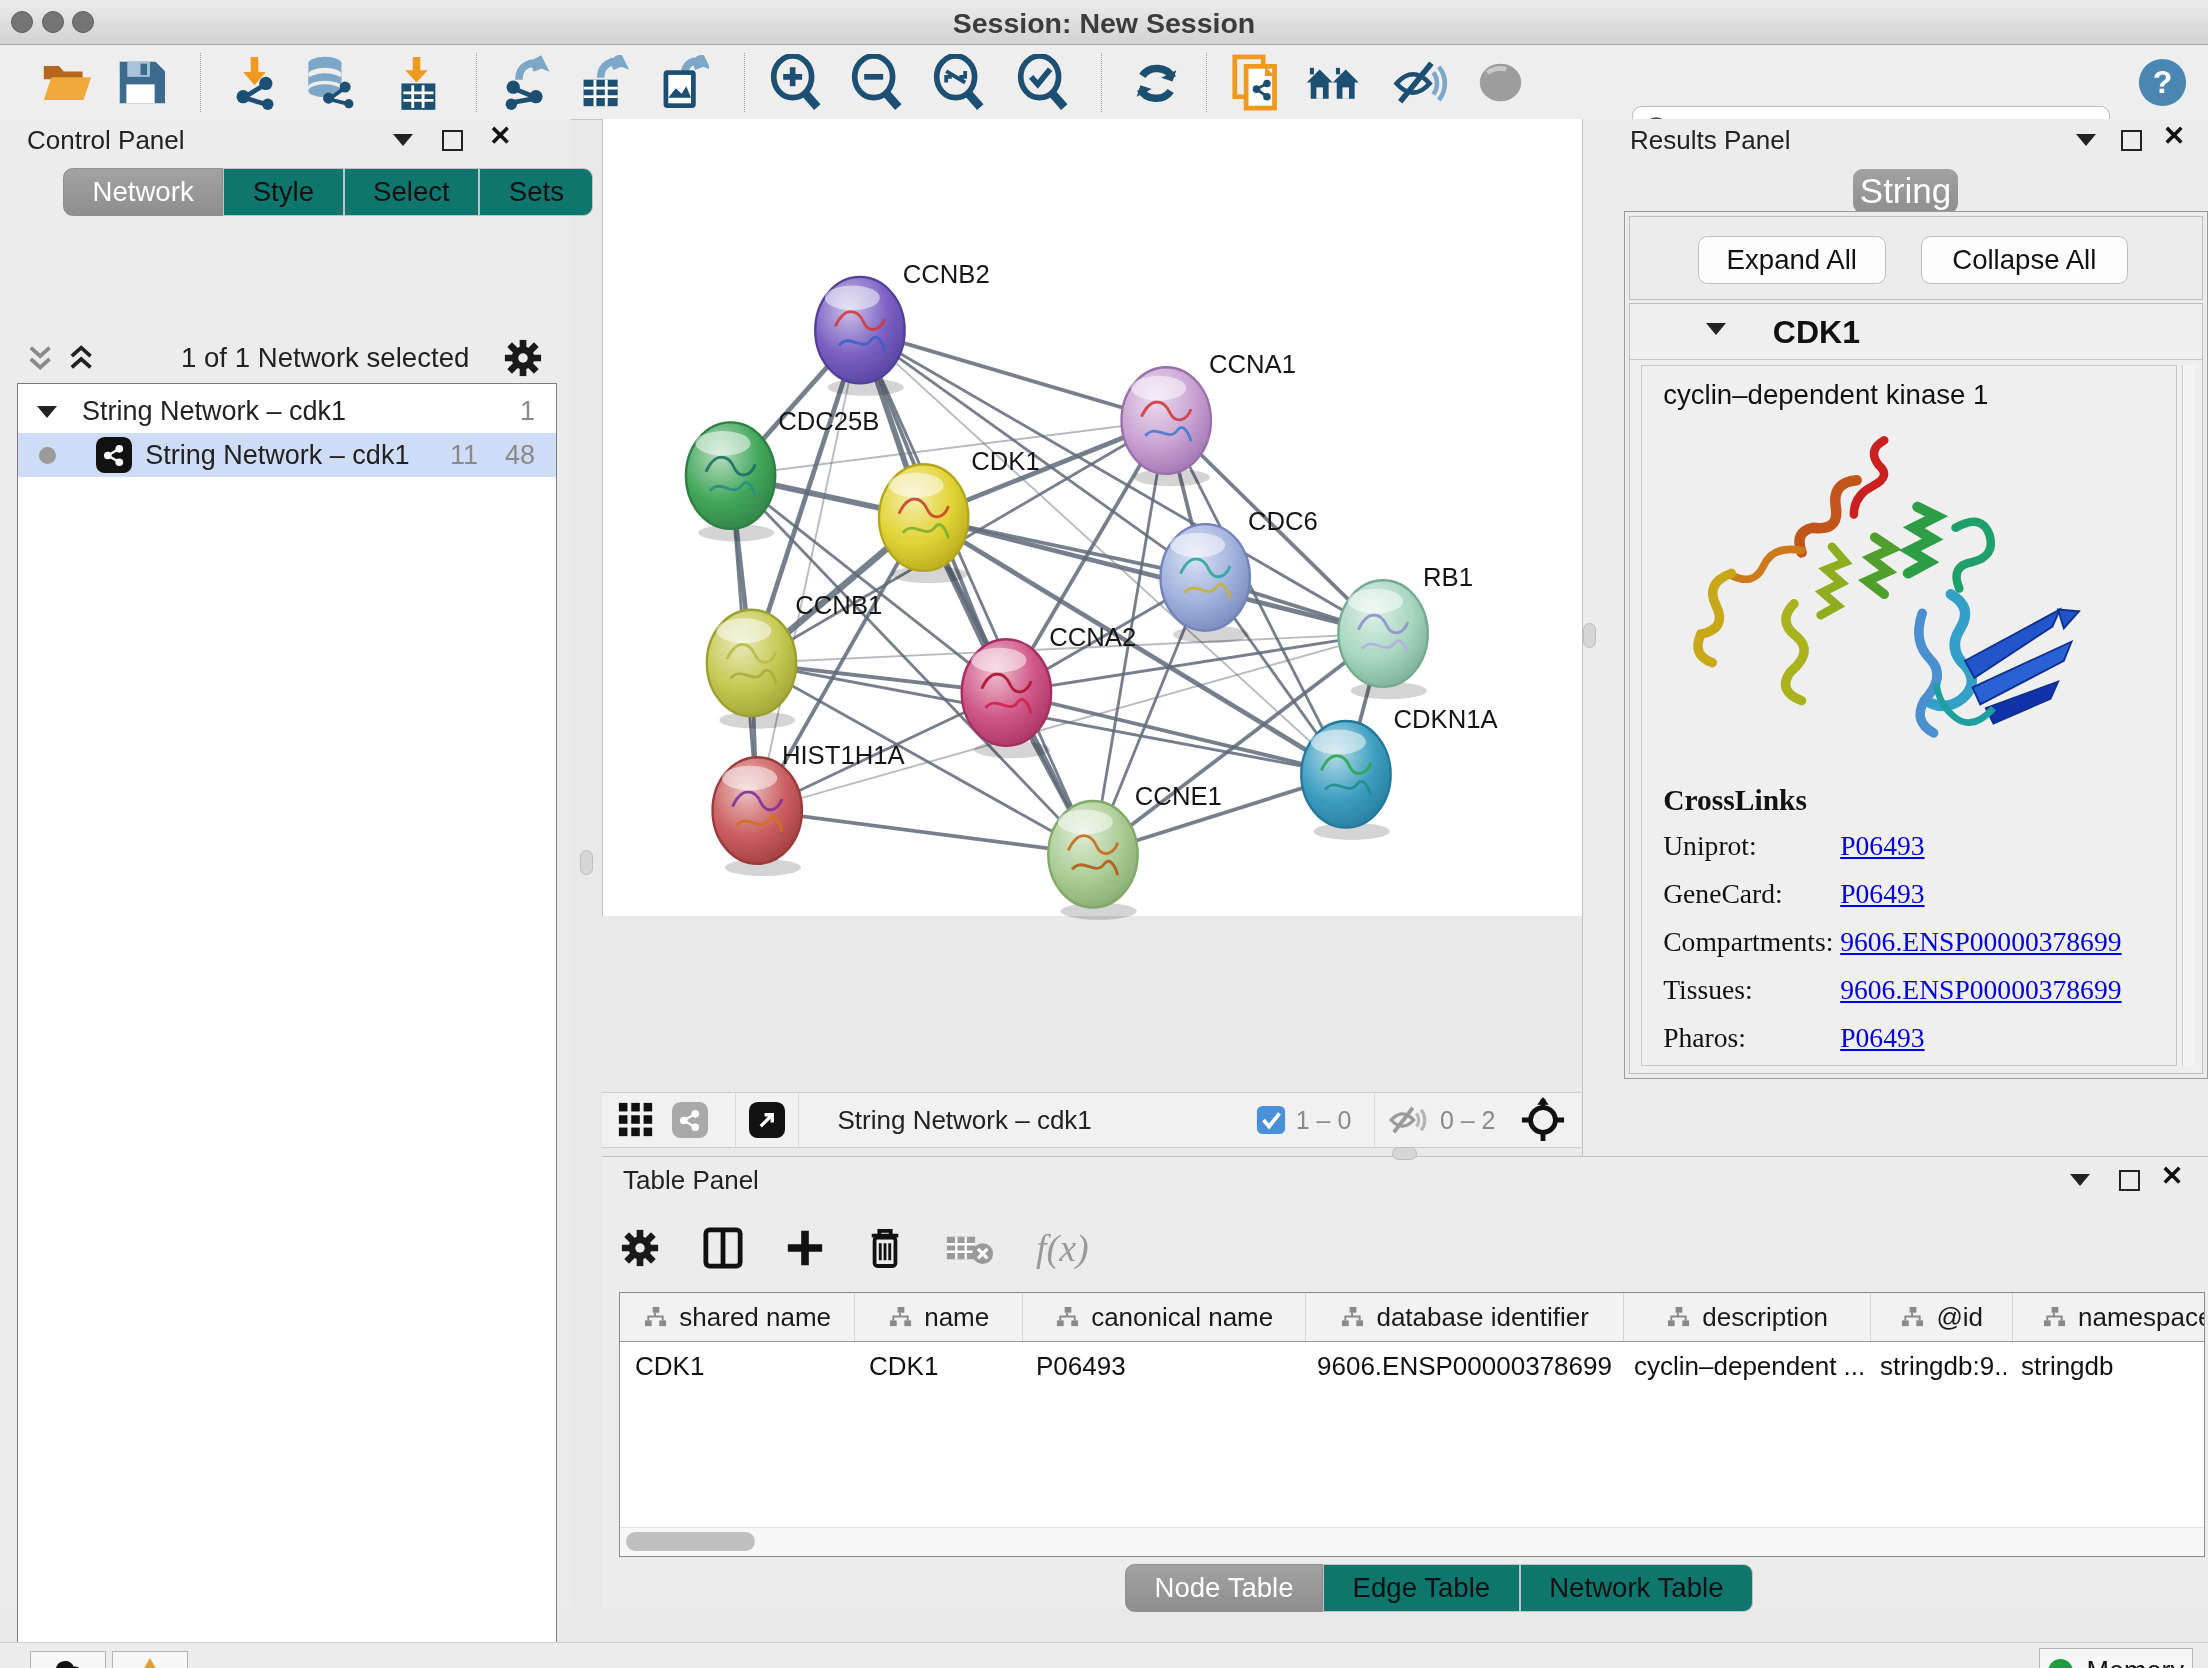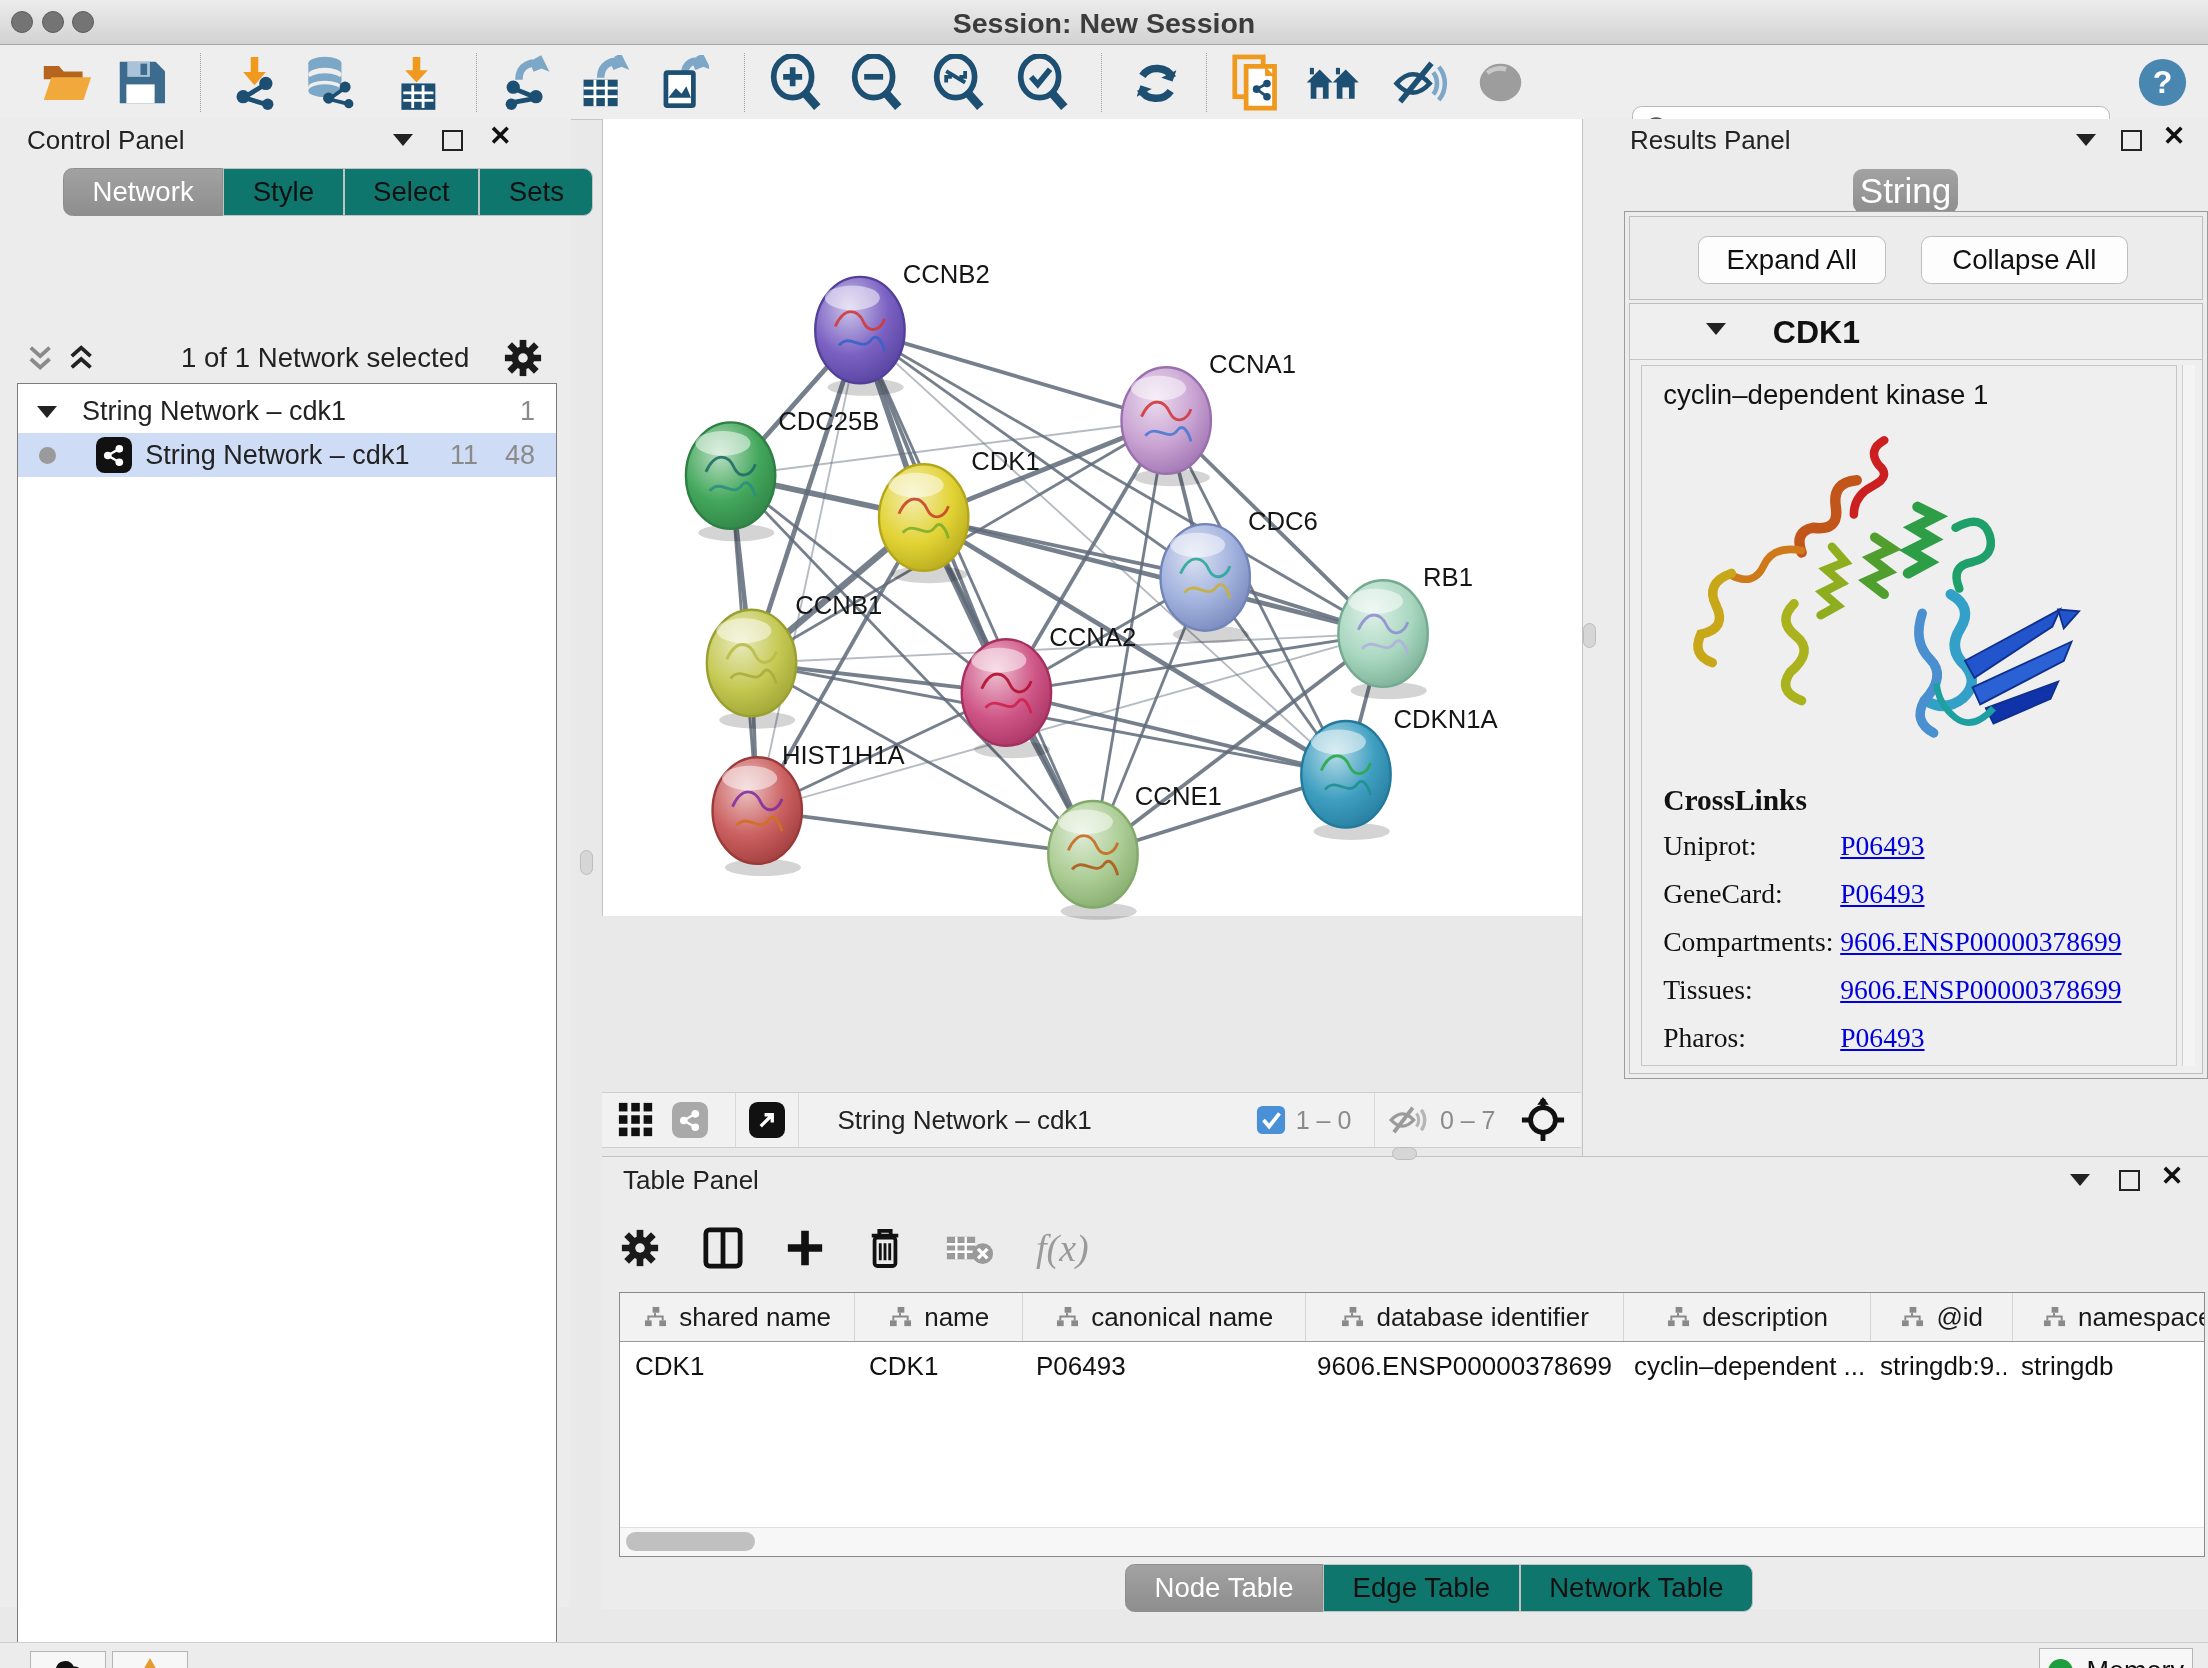--- a/index.html
+++ b/index.html
@@ -558,21 +558,21 @@
         <rect x="1" y="1" width="30" height="30" rx="6" fill="#4a90d9"></rect>
         <path d="M8 16 l6 7 11-14" stroke="#fff" stroke-width="4" fill="none"></path>
       </svg>
     <span class="count-txt">1 – 0</span>
     <span class="vsep"></span>
     <svg width="42" height="32" viewBox="0 0 44 34">
         <path d="M3 17 Q15 4 27 17 Q15 30 3 17z" fill="none" stroke="#9a9a9a" stroke-width="3.5"></path>
         <path d="M30 10 a12 12 0 0 1 0 14 M35 6 a18 18 0 0 1 0 22" fill="none" stroke="#b5b5b5" stroke-width="3.5"></path>
         <path d="M6 30 L26 4" stroke="#9a9a9a" stroke-width="4"></path>
       </svg>
-    <span class="count-txt">0 – 7</span>
+    <span class="count-txt">0 – 2</span>
     <svg width="46" height="46" viewBox="0 0 48 48" style="margin:0 15px">
         <circle cx="24" cy="24" r="13" fill="none" stroke="#111" stroke-width="5"></circle>
         <path d="M24 2 v10 M24 36 v10 M2 24 h10 M36 24 h10" stroke="#111" stroke-width="5"></path>
         <path d="M24 0 l6 8 h-12z" fill="#111"></path>
       </svg>
   </div>
 
   <div id="results-panel">
     <div id="rp-header">
       <span class="panel-title">Results Panel</span>

